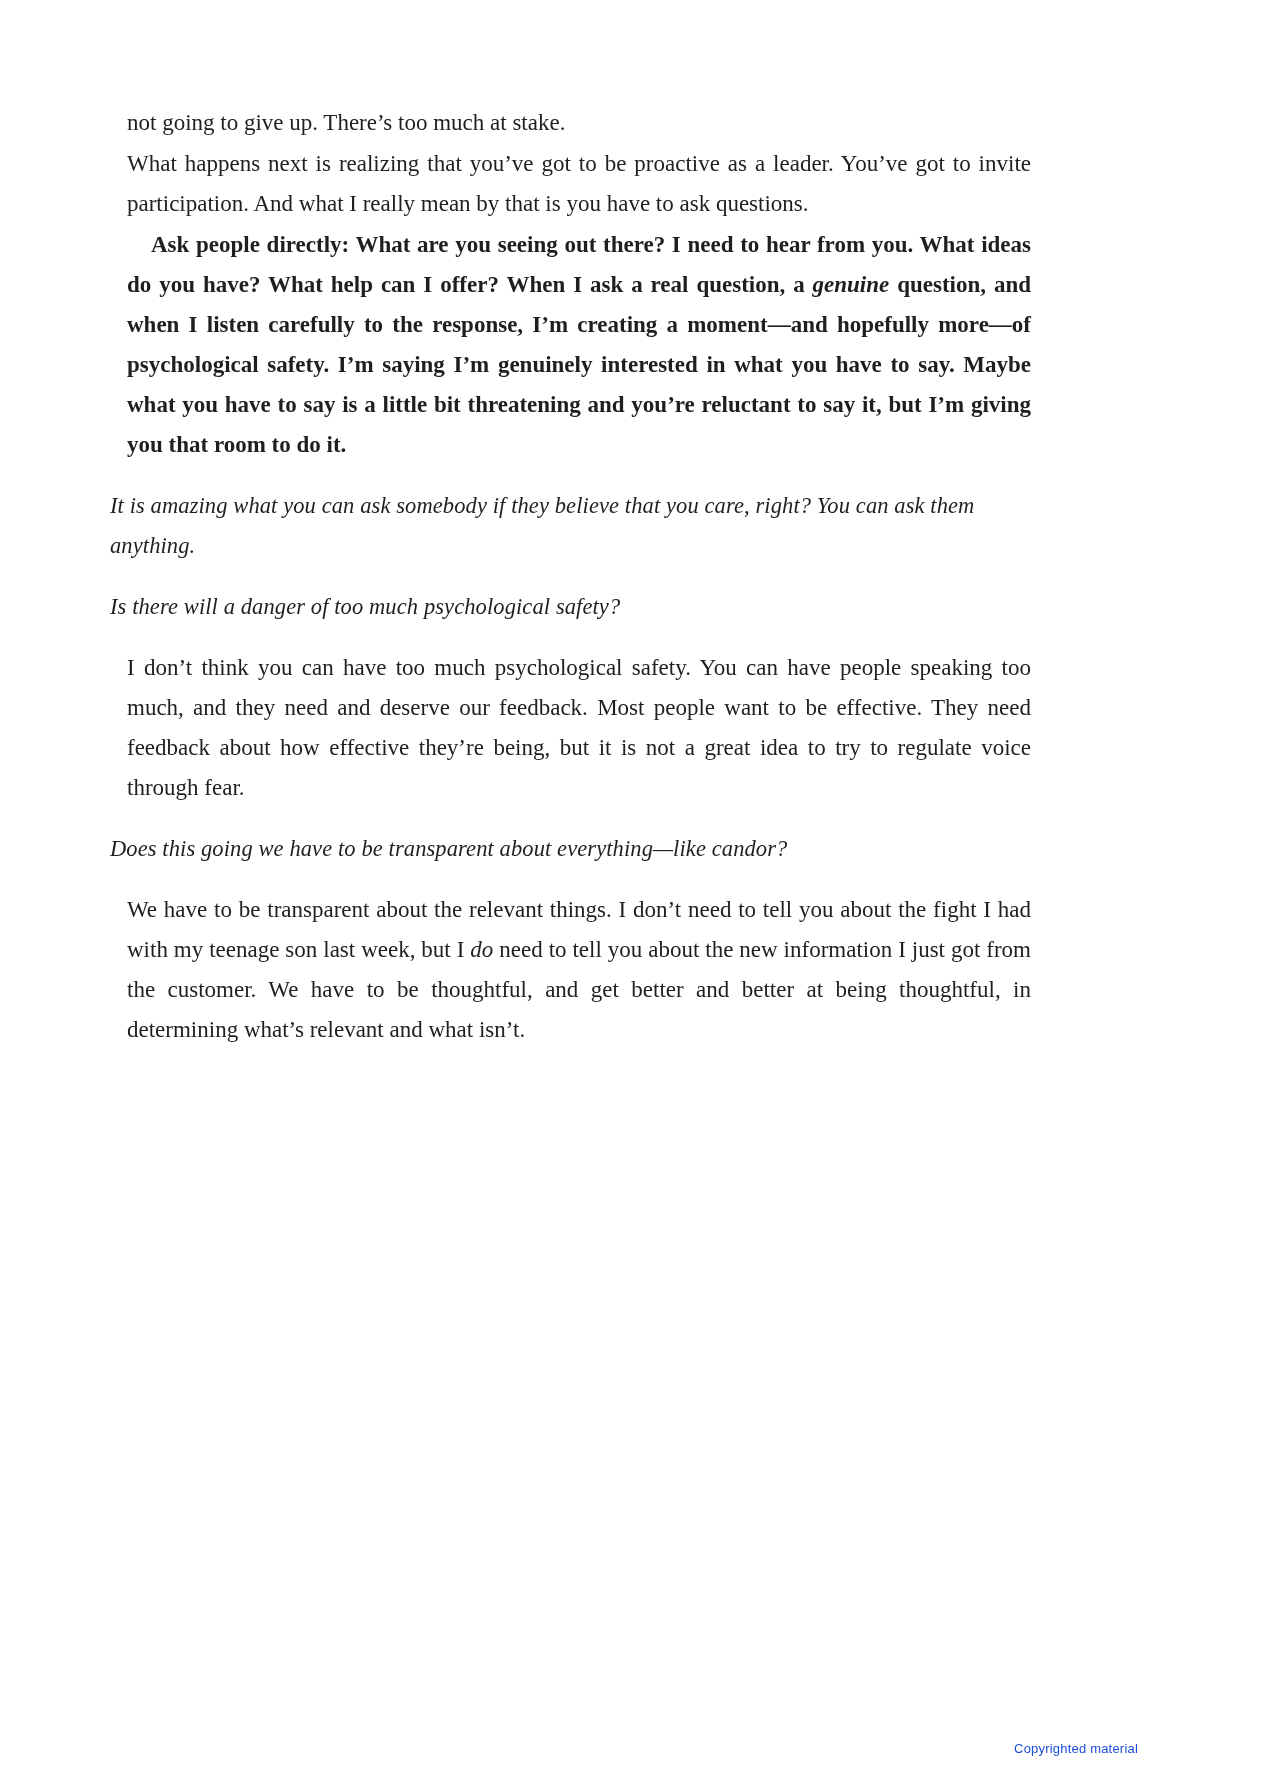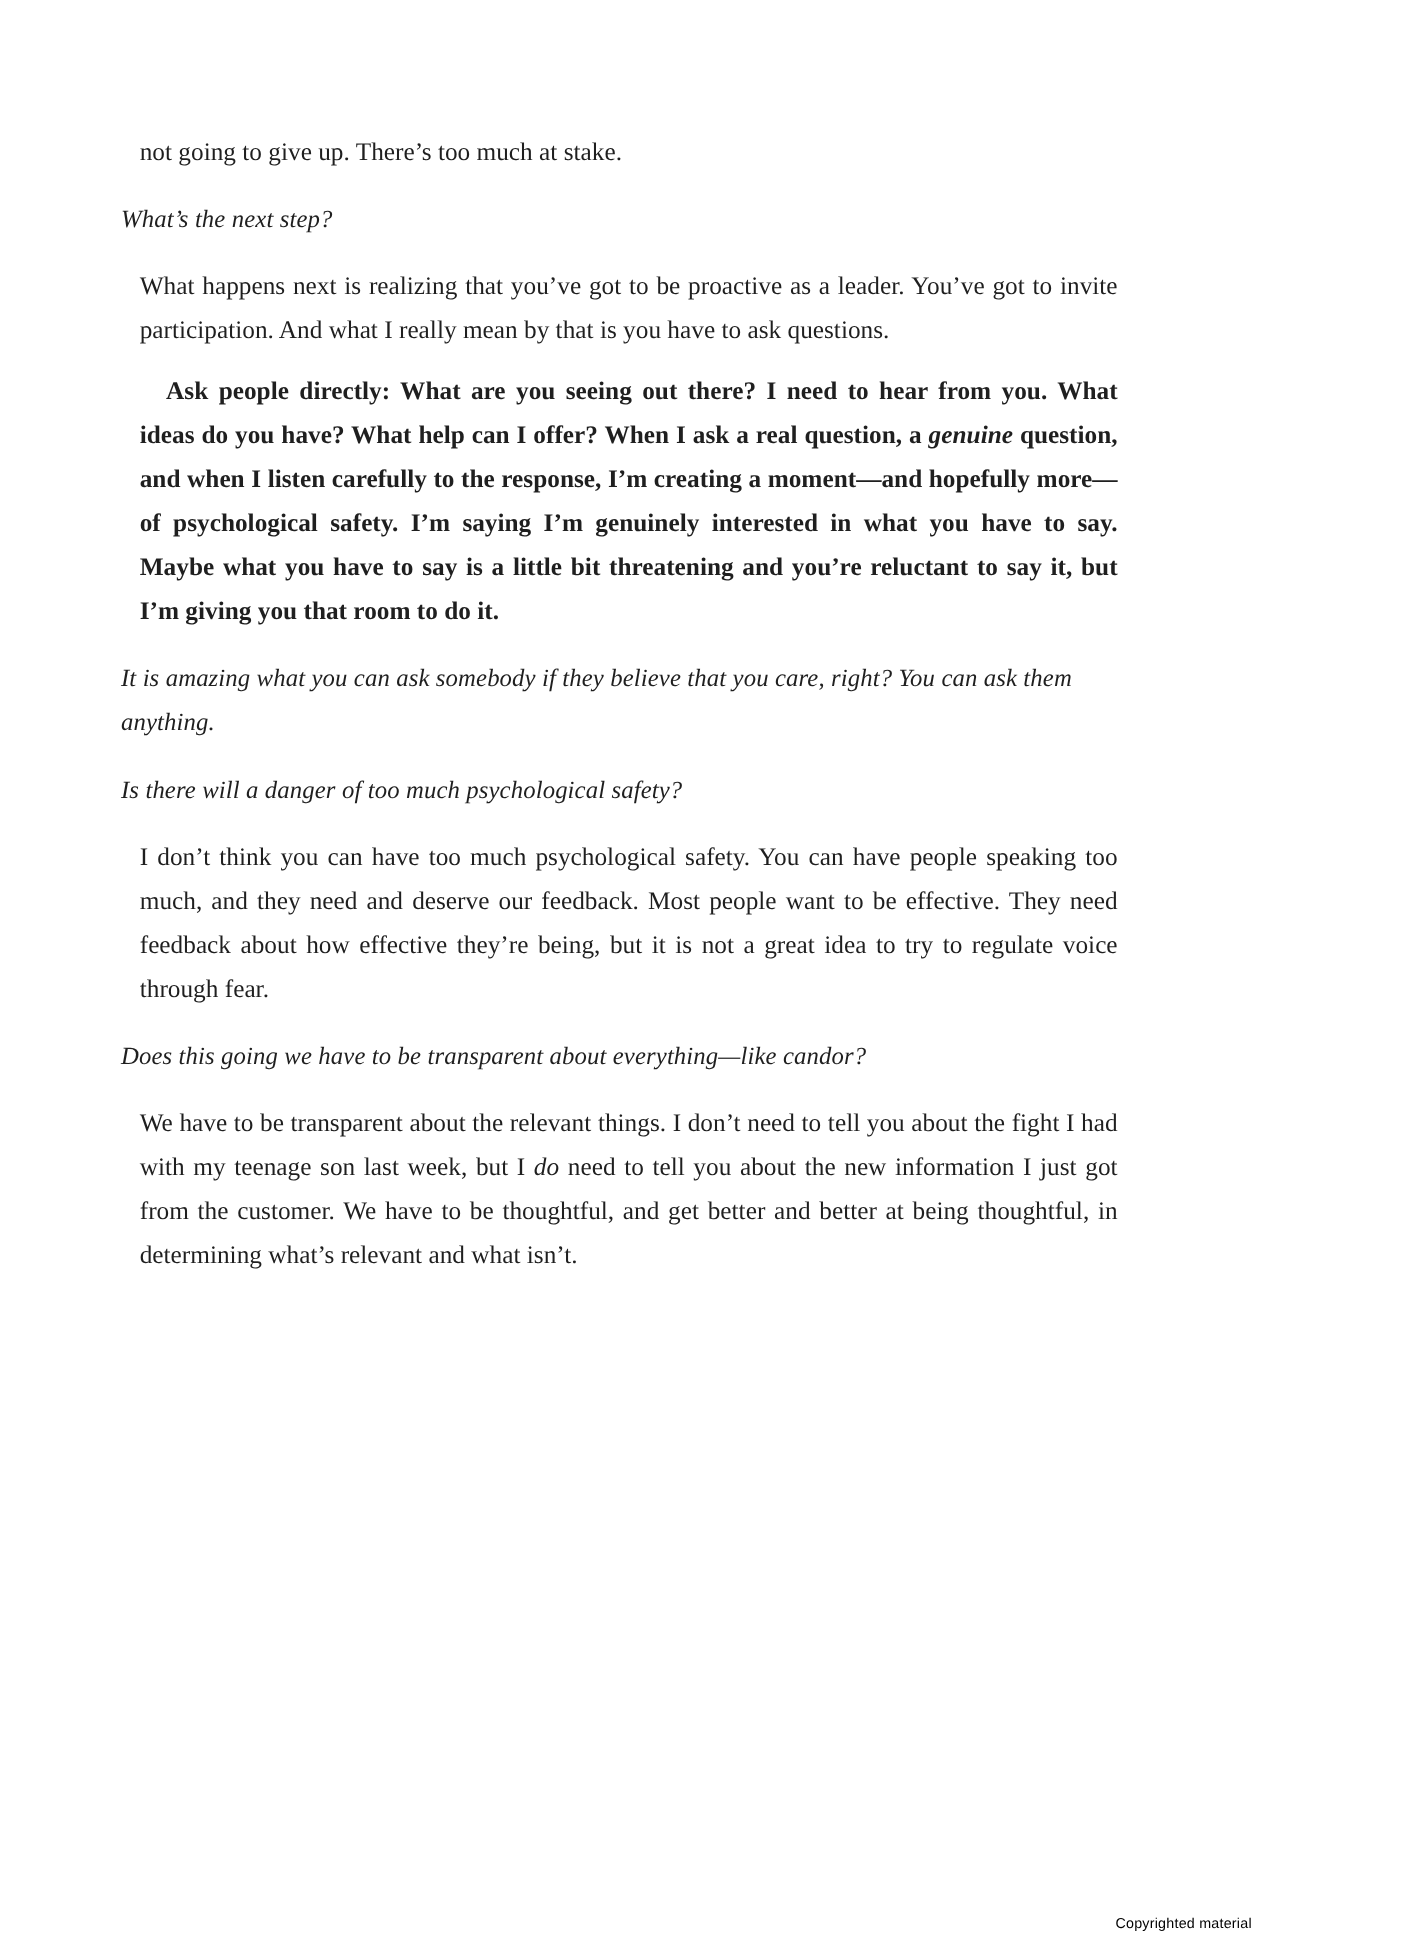--- a/index.html
+++ b/index.html
@@ -14,21 +14,21 @@
     font-family: "Liberation Serif", serif;
     color: #1f1f1f;
     overflow: hidden;
   }
   .book-page {
     position: absolute;
     top: 102px;
     left: 110px;
     width: 922px;
   }
-  p { margin: 16px; }
+  p { margin: 1px; }
   .question {
     font-style: italic;
     font-size: 22.5px;
     line-height: 40px;
     margin: 21px 0;
     text-align: left;
     letter-spacing: 0.1px;
   }
   .answer {
     font-size: 23px;
@@ -47,32 +47,31 @@
   }
   .answer em {
     font-style: italic;
   }
   .watermark {
     position: absolute;
     right: 142px;
     bottom: 14px;
     font-family: "Liberation Sans", sans-serif;
     font-size: 13px;
-    color: #000000;
+    color: #1d4ed8;
     letter-spacing: 0.2px;
   }
 </style>
 </head>
 <body>
 
 <div class="book-page">
 
   <p class="answer last-line">not going to give up. There’s too much at stake.</p>
 
-  <p class="question">What’s the next step?</p>
 
   <p class="answer">What happens next is realizing that you’ve got to be proactive as a leader. You’ve got to invite participation. And what I really mean by that is you have to ask questions.</p>
 
   <p class="answer follow"><span>Ask people directly: What are you seeing out there? I need to hear from you. What ideas do you have? What help can I offer? When I ask a real question, a </span><em>genuine</em><span> question, and when I listen carefully to the response, I’m creating a moment—and hopefully more—of psychological safety. I’m saying I’m genuinely interested in what you have to say. Maybe what you have to say is a little bit threatening and you’re reluctant to say it, but I’m giving you that room to do it.</span></p>
 
   <p class="question">It is amazing what you can ask somebody if they believe that you care, right? You can ask them anything.</p>
 
 
   <p class="question">Is there will a danger of too much psychological safety?</p>
 

